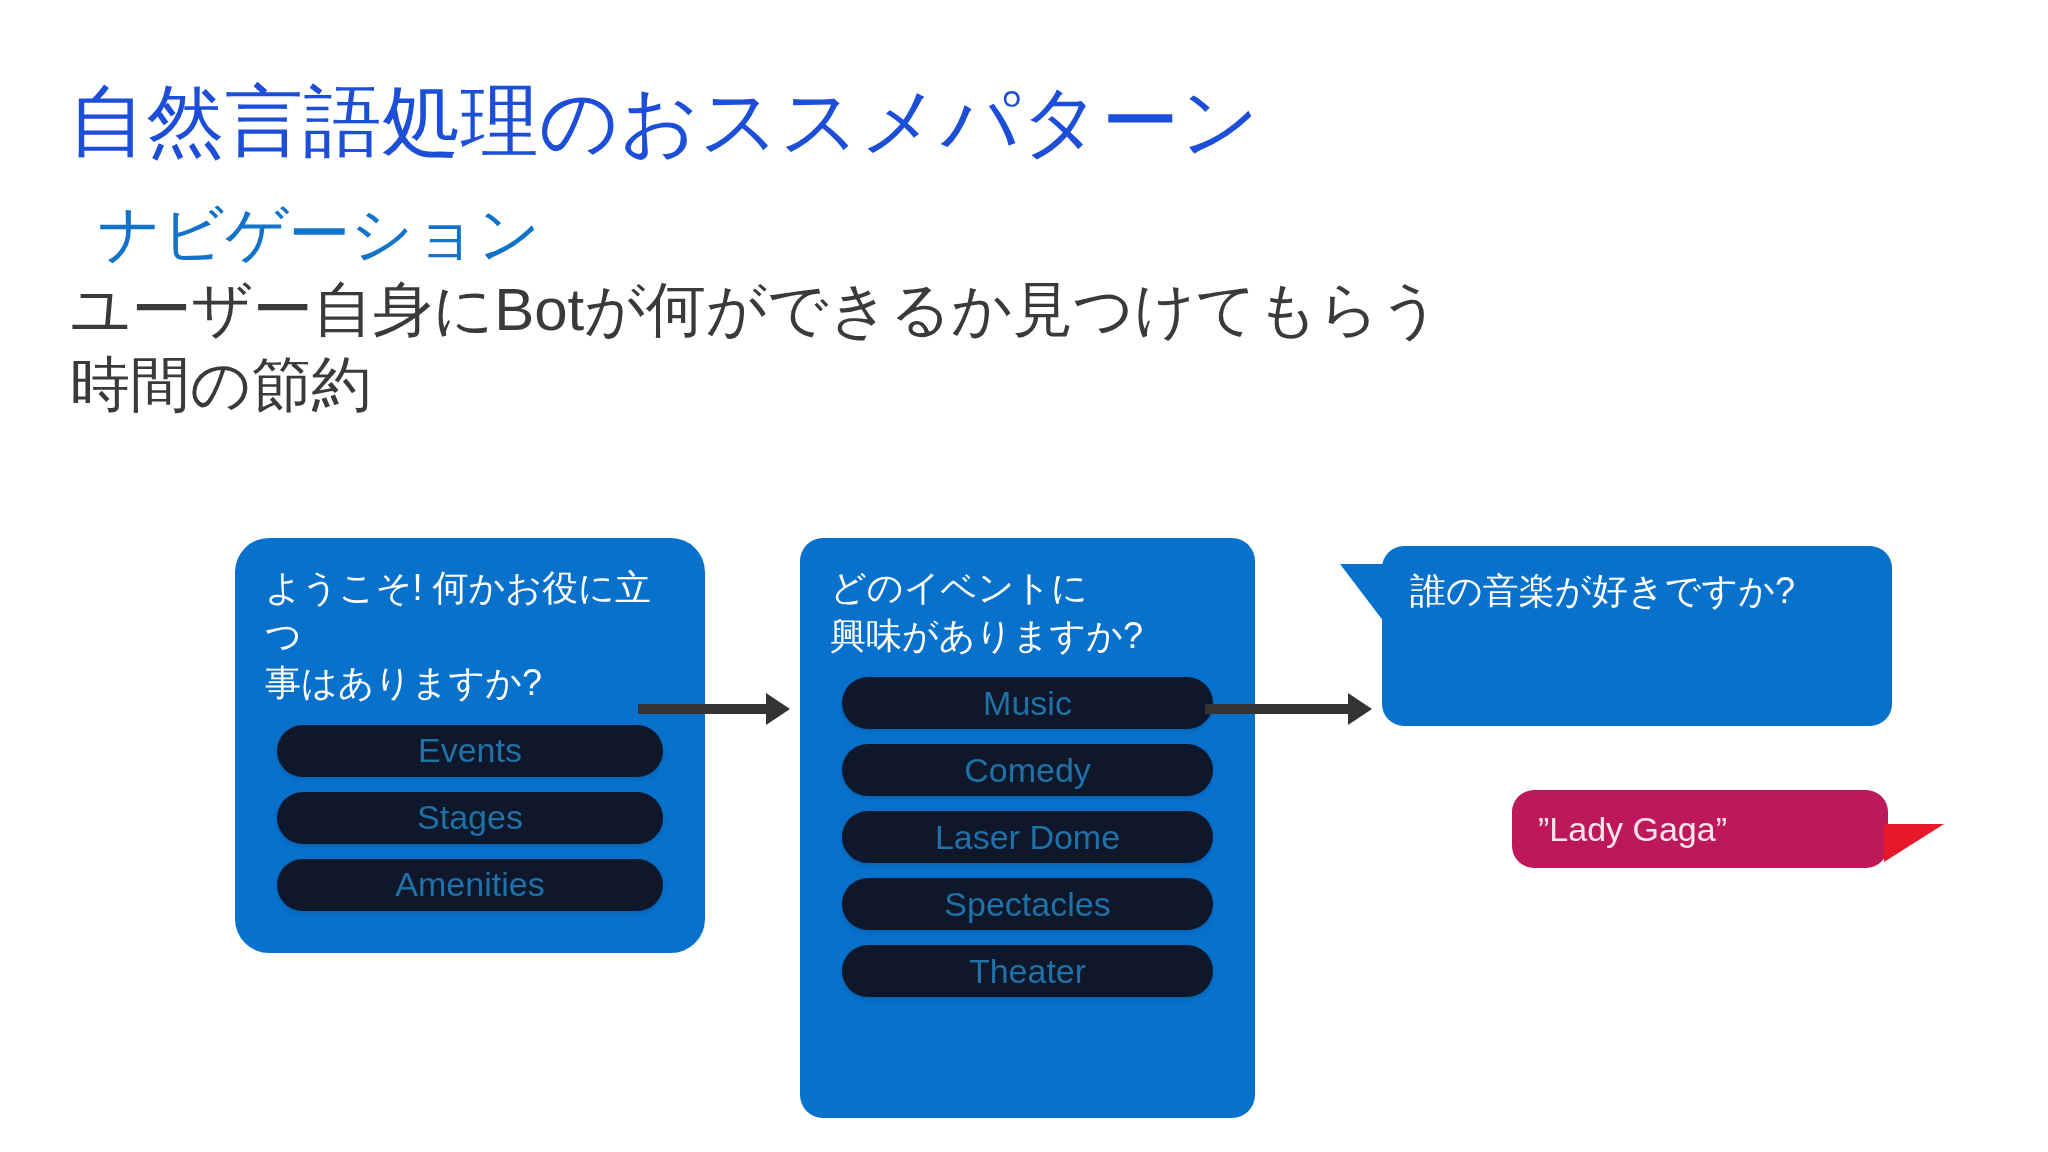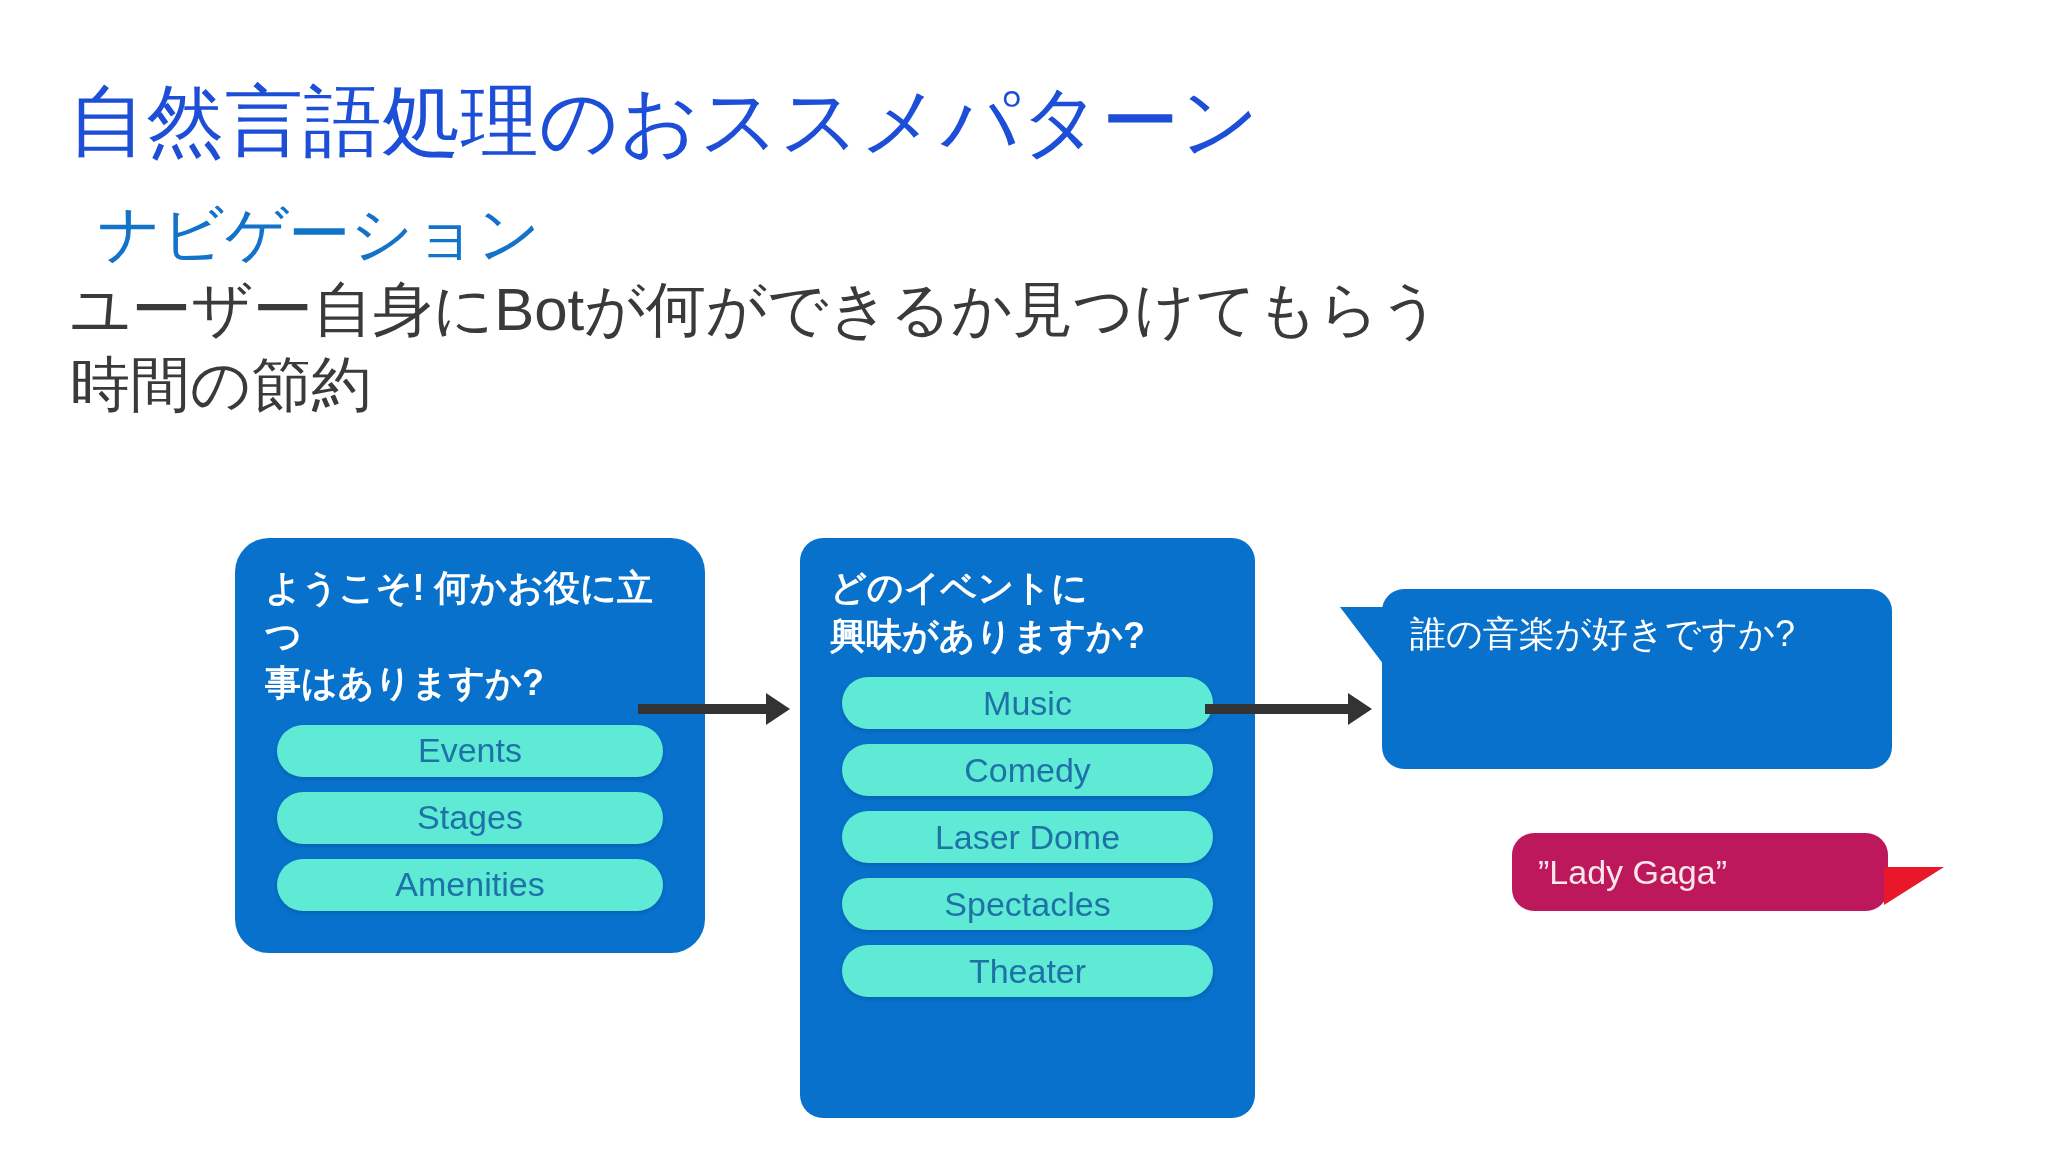--- a/index.html
+++ b/index.html
@@ -78,53 +78,52 @@
     left: 800px;
     top: 538px;
     width: 455px;
     height: 580px;
     border-radius: 23px;
   }
   .card-prompt {
     color: #ffffff;
     font-size: 36px;
     line-height: 1.32;
-    font-weight: 700;
+    font-weight: 400;
     margin: 0 0 18px 0;
     white-space: pre-line;
   }
   .pill-list {
     display: flex;
     flex-direction: column;
     gap: 15px;
     align-items: stretch;
     padding: 0 12px;
   }
   .pill {
-    background: #5eead4;
+    background: #0f172a;
     border-radius: 999px;
     height: 52px;
     display: flex;
     align-items: center;
     justify-content: center;
     color: #1F72A8;
     font-size: 34px;
     font-weight: 400;
     box-shadow: 0 2px 4px rgba(0,0,0,0.14);
     white-space: nowrap;
   }
 
   
   .bubble {
     position: absolute;
     box-sizing: border-box;
     border-radius: 22px;
     display: flex;
     align-items: flex-start;
-    margin-top: 43px;
   }
   #bubble-bot {
     left: 1382px;
     top: 546px;
     width: 510px;
     height: 180px;
     background: #0771CC;
     padding: 22px 28px;
   }
   #bubble-bot .bubble-text {

